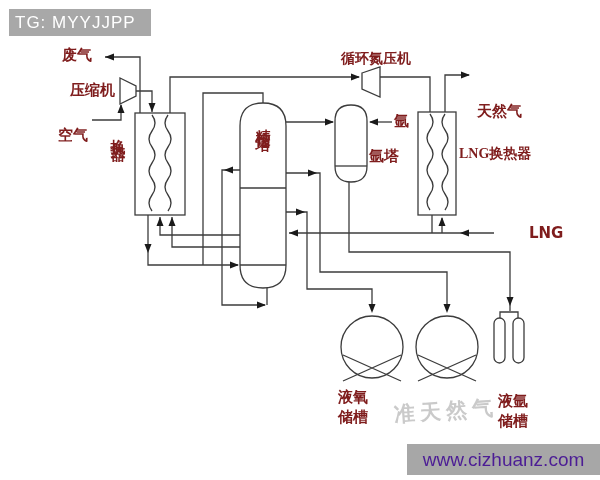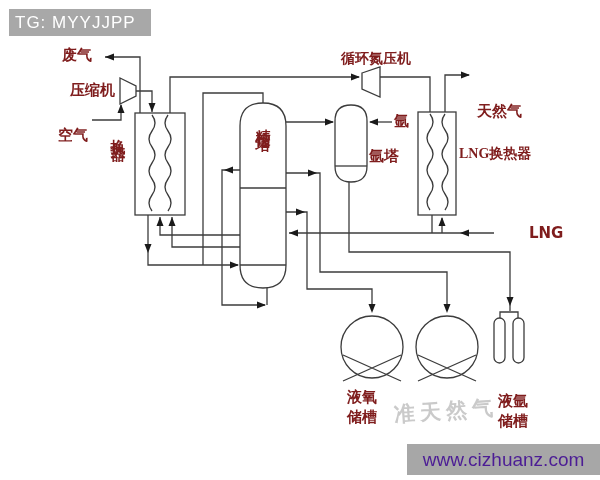--- a/index.html
+++ b/index.html
@@ -158,21 +158,21 @@
   <div class="lbl" style="left:70px;top:81px;">压缩机</div>
   <div class="lbl" style="left:58px;top:110px;margin-top:16px;">空气</div>
   <div class="lbl vert" style="left:109px;top:127px;">换热器</div>
   <div class="lbl vert" style="left:254px;top:117px;">精馏塔</div>
   <div class="lbl small" style="left:341px;top:50px;">循环氮压机</div>
   <div class="lbl" style="left:394px;top:112px;">氩</div>
   <div class="lbl" style="left:369px;top:147px;">氩塔</div>
   <div class="lbl" style="left:477px;top:66px;margin-top:36px;">天然气</div>
   <div class="lbl small" style="left:459px;top:146px;font-family:Liberation Serif, serif;">LNG换热器</div>
   <div class="lbl" style="left:497px;top:224px;margin-left:32px;">LNG</div>
-  <div class="lbl tank" style="left:344px;top:387px;">液氧储槽</div>
+  <div class="lbl tank" style="left:335px;top:387px;">液氧储槽</div>
   <div class="lbl tank" style="left:495px;top:391px;">液氩储槽</div>
 
   <div class="faint-mark">准天然气</div>
 
   <div class="tag-banner">
     <span>TG: MYYJJPP</span>
   </div>
 
   <div class="site-banner">
     <span>www.cizhuanz.com</span>

